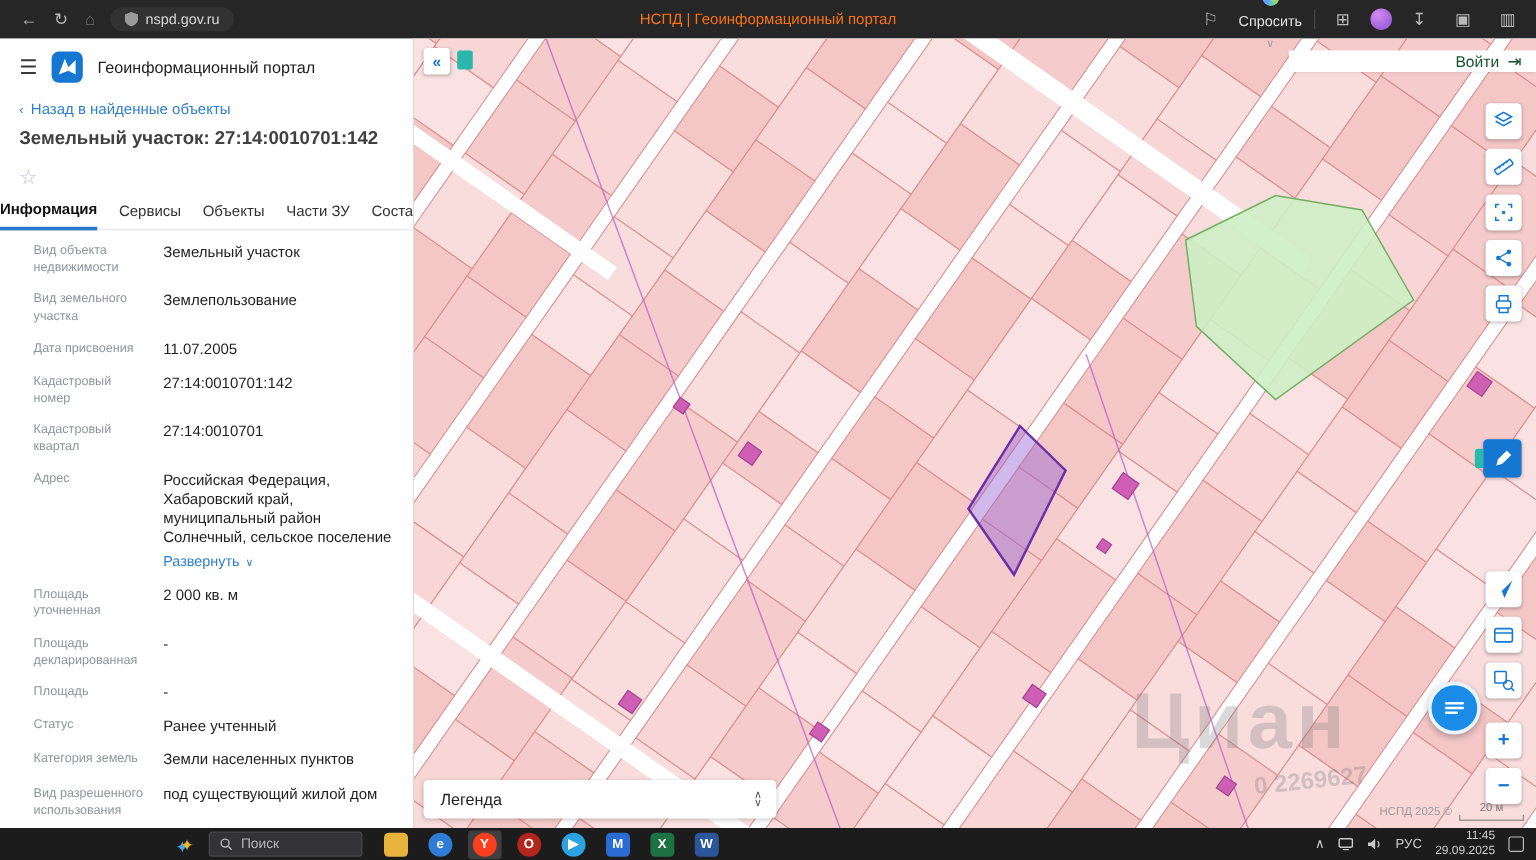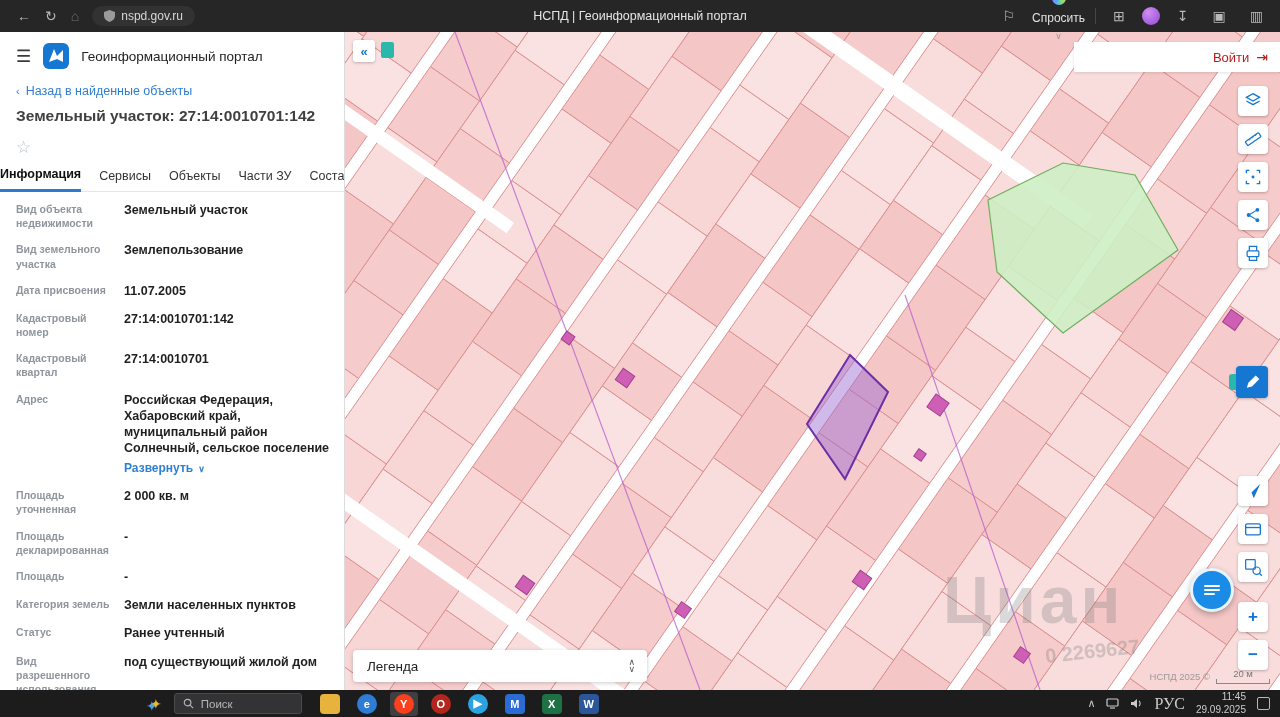--- a/index.html
+++ b/index.html
@@ -7,21 +7,21 @@
   body { font-family:"Liberation Sans", sans-serif; background:#111; overflow:hidden; }
   .screen { position:relative; width:1280px; height:717px; overflow:hidden; background:#1c1c1c; }
 
   
   .browser-bar { position:absolute; top:0; left:0; width:1280px; height:32px; background:#262626;
                  display:flex; align-items:center; padding:0 10px; color:#c9c9c9; }
   .bicon { font-size:14px; color:#b9b9b9; margin:0 7px; cursor:pointer; }
   .bicon.dim { color:#6e6e6e; }
   .url-pill { display:flex; align-items:center; gap:6px; background:#323232; border-radius:13px;
               padding:3px 12px; margin-left:6px; font-size:12px; color:#d8d8d8; cursor:text; }
-  .page-title { position:absolute; left:0; right:0; text-align:center; font-size:12.5px; color:#e5e5e5; pointer-events:none; }
+  .page-title { position:absolute; left:0; right:0; text-align:center; font-size:12.5px; color:#f97316; pointer-events:none; }
   .br-right { margin-left:auto; display:flex; align-items:center; gap:10px; z-index:2; }
   .ask-pill { display:flex; align-items:center; gap:6px; font-size:12px; color:#e2e2e2; cursor:pointer;flex-direction:column; }
   .ask-dot { width:14px; height:14px; border-radius:50%;
              background:conic-gradient(#ff5a5a,#ffb84d,#7ae07a,#52a8ff,#b06cff,#ff5a5a); }
   .vdiv { width:1px; height:16px; background:#474747; }
   .avatar { width:18px; height:18px; border-radius:50%;
             background:radial-gradient(circle at 35% 30%, #d08df0, #8f4bd6); cursor:pointer; }
 
   
   .content { position:absolute; top:32px; left:0; width:1280px; height:658px; }
@@ -35,32 +35,32 @@
   .logo svg { position:absolute; inset:0; }
   .app-title { font-size:13.5px; color:#222; }
   .back { margin:13px 16px 0; font-size:12.5px; color:#2f7fd1; cursor:pointer; }
   .back .chev { font-size:11px; margin-right:6px; }
   .obj-title { margin:9px 16px 0; font-size:15.5px; font-weight:700; color:#404040; }
   .star { margin:12px 16px 4px; font-size:17px; color:#b9c2cc; cursor:pointer; width:20px; }
   .tabbar { display:flex; align-items:flex-end; gap:18px; padding-left:0; border-bottom:1px solid #e4e7ea; height:30px; }
   .tab { font-size:12.5px; color:#333; padding-bottom:8px; cursor:pointer; white-space:nowrap; }
   .tab.active { color:#101010; font-weight:700; border-bottom:3px solid #2a7ad0; margin-bottom:-1px; }
   .fields { padding-top:4px; }
-  .frow { display:flex; padding:6px 14px 6px 16px;font-weight:bold; }
+  .frow { display:flex; padding:6px 14px 6px 28px; }
   .flabel { width:94px; flex-shrink:0; margin-right:14px; font-size:10.5px; color:#8e959d; line-height:1.35; }
   .fvalue { flex:1; font-size:12.5px; color:#1f1f1f; line-height:1.3; }
   .flink { display:inline-block; margin-top:4px; font-size:12px; color:#2f7fd1; cursor:pointer; }
   .flink .chev { font-size:9px; margin-left:5px; }
 
   
   .map { position:absolute; top:0; left:345px; width:935px; height:658px; background:#ffffff; overflow:hidden; }
   .map-svg { position:absolute; left:0; top:0; }
-  .login-bar { position:absolute; top:10px; right:0; width:206px; height:30px; background:#fff;
+  .login-bar { position:absolute; top:10px; right:0; width:206px; height:18px; background:#fff;
                display:flex; align-items:center; justify-content:flex-end; gap:7px; padding-right:12px;
-               font-size:13px; color:#b91c1c; cursor:pointer; box-shadow:0 1px 3px rgba(0,0,0,.12); }
+               font-size:13px; color:#14532d; cursor:pointer; box-shadow:0 1px 3px rgba(0,0,0,.12); }
   .collapse-btn { position:absolute; top:8px; left:8px; width:22px; height:22px; background:#fff; border:none;
                   border-radius:3px; box-shadow:0 1px 3px rgba(0,0,0,.25); color:#1577d2; font-size:13px;
                   font-weight:700; cursor:pointer; }
   .measure-tag { position:absolute; top:10px; left:36px; width:13px; height:16px; background:#2ab7ac; border-radius:2px; }
   .tool-col { position:absolute; right:12px; display:flex; flex-direction:column; gap:8px; }
   .tool { width:30px; height:30px; background:#fff; border:none; border-radius:4px;
           box-shadow:0 1px 3px rgba(0,0,0,.25); display:flex; align-items:center; justify-content:center;
           padding:0; cursor:pointer; }
   .tool svg { width:22px; height:22px; }
   .tool.blue { background:#1577d2; width:32px; height:32px; position:relative; }
@@ -93,21 +93,21 @@
                border-radius:3px; height:21px; width:128px; padding:0 8px; margin-left:12px; cursor:text; }
   .tb-search span { font-size:11.5px; color:#b5b5b5; }
   .tb-apps { display:flex; align-items:center; gap:9px; margin-left:14px; }
   .appwrap { padding:2px 4px; border-radius:3px; cursor:pointer; }
   .appwrap.active { background:#3f3f42; }
   .apptile { width:20px; height:20px; border-radius:4px; display:flex; align-items:center; justify-content:center;
              color:#fff; font-size:11px; font-weight:700; }
   .apptile.circ { border-radius:50%; }
   .tray { margin-left:auto; display:flex; align-items:center; gap:11px; padding-right:10px; }
   .tray .glyph { font-size:11px; color:#c9c9c9; cursor:pointer; }
-  .lang { font-size:16px; cursor:pointer;font-family:Liberation Serif, serif; }
+  .lang { font-size:11px; cursor:pointer; }
   .clock { text-align:right; font-size:10px; line-height:1.25; cursor:pointer; }
   .notif { width:13px; height:13px; border:1px solid #b9b9b9; border-radius:2px; cursor:pointer; }
 </style>
 </head>
 <body>
 
 <div class="screen">
 
   <div class="browser-bar">
     <span class="bicon">←</span>
@@ -207,29 +207,29 @@
               <div>-</div>
             </div>
           </div>
           <div class="frow">
             <div class="flabel">Площадь</div>
             <div class="fvalue">
               <div>-</div>
             </div>
           </div>
           <div class="frow">
+            <div class="flabel">Статус</div>
+            <div class="fvalue">
+              <div>Ранее учтенный</div>
+            </div>
+          </div>
+          <div class="frow">
             <div class="flabel">Категория земель</div>
             <div class="fvalue">
               <div>Земли населенных пунктов</div>
-            </div>
-          </div>
-          <div class="frow">
-            <div class="flabel">Статус</div>
-            <div class="fvalue">
-              <div>Ранее учтенный</div>
             </div>
           </div>
           <div class="frow">
             <div class="flabel">Вид разрешенного использования</div>
             <div class="fvalue">
               <div>под существующий жилой дом</div>
             </div>
           </div>
           <div class="frow"></div>
         </div>

